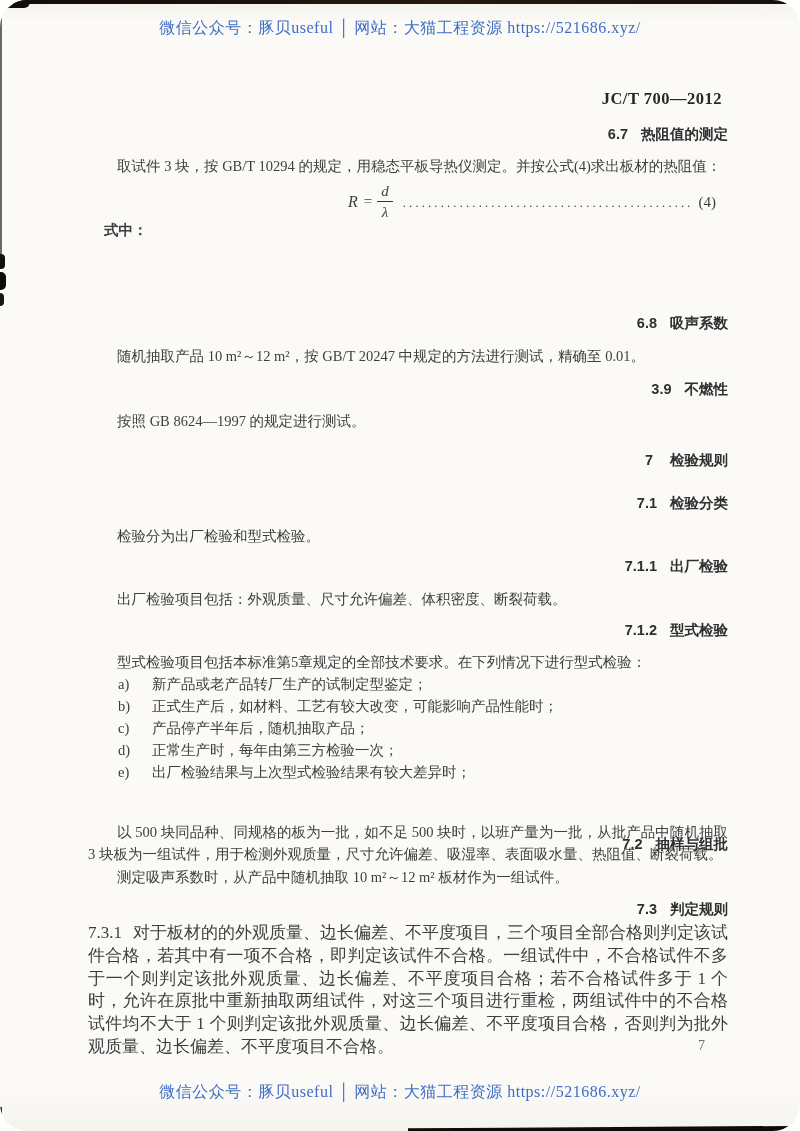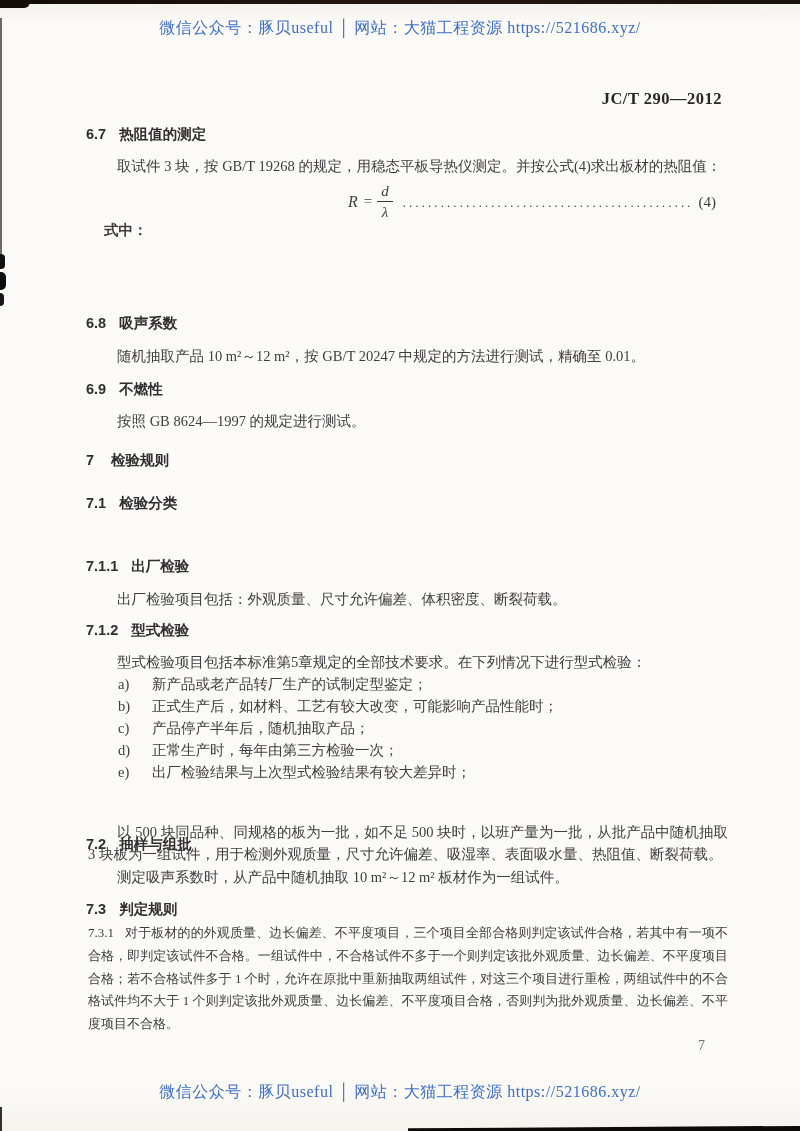--- a/index.html
+++ b/index.html
@@ -7,20 +7,21 @@
     width: 800px; height: 1131px;
     overflow: hidden;
     font-family: "Liberation Serif", "DejaVu Serif", serif;
   }
   .page {
     position: relative;
     width: 800px; height: 1131px;
     background: linear-gradient(180deg, #f3f1ec 0%, #fbfaf6 2%, #fbfaf6 96%, #f5f3ee 100%);
     color: #3e3e40;
     overflow: hidden;
+    border-radius: 27px;
   }
   .abs { position: absolute; }
 
   
   .art-top-bar { top: 0; left: 0; width: 800px; height: 4px; background: linear-gradient(90deg, #120b07, #261810 55%, #17100b); }
   .art-top-left-wedge { top: 0; left: 0; width: 30px; height: 8px; background: #140d09; border-radius: 0 0 6px 0; }
   .art-left-line { top: 18px; left: 0; width: 2px; height: 240px; background: #3a3a3a; opacity: .75; }
   .art-left-blob-1 { top: 254px; left: 0; width: 5px; height: 15px; background: #101010; border-radius: 0 4px 4px 0; }
   .art-left-blob-2 { top: 272px; left: 0; width: 6px; height: 18px; background: #0c0c0c; border-radius: 0 5px 5px 0; }
   .art-left-blob-3 { top: 293px; left: 0; width: 4px; height: 13px; background: #161616; border-radius: 0 4px 4px 0; }
@@ -51,20 +52,21 @@
   .page-num { top: 1038px; right: 95px; font-size: 14px; color: #6e6e70; }
 
   
   .h {
     left: 86px; width: 642px;
     font-weight: 700;
     font-size: 14.5px;
     color: #2f2f31;
     font-family: "Liberation Sans", "DejaVu Sans", sans-serif;
     white-space: nowrap;
+    text-align: right;
   }
   .h-num { display: inline-block; margin-right: 13px; }
   .h7 .h-num { margin-right: 17px; }
 
   .para {
     left: 88px; width: 640px;
     font-size: 14.5px;
     line-height: 22.4px;
     text-indent: 2em;
     text-align: justify;
@@ -96,44 +98,44 @@
 
   .defs { left: 104px; width: 624px; font-size: 14.5px; }
   .def-line { line-height: 22.6px; }
   .def-sym { font-style: italic; font-size: 15px; }
 
   .list { left: 118px; width: 610px; font-size: 14.5px; }
   .li { line-height: 22.1px; display: flex; }
   .li-marker { flex: 0 0 34px; }
   .li-text { flex: 1; }
 
-  .clause { left: 88px; width: 640px; font-size: 13px; line-height: 22.8px; text-align: justify; }
+  .clause { left: 88px; width: 640px; font-size: 17px; line-height: 22.8px; text-align: justify; }
   .clause-num { margin-right: 11px; }
 </style>
 </head>
 <body>
 
 <div class="page">
 
   <div class="abs art-top-bar"></div>
   <div class="abs art-top-left-wedge"></div>
   <div class="abs art-left-line"></div>
   <div class="abs art-left-blob-1"></div>
   <div class="abs art-left-blob-2"></div>
   <div class="abs art-left-blob-3"></div>
   <div class="abs art-bottom-left"></div>
   <div class="abs art-bottom-bar"></div>
 
   <div class="abs wm wm-top">微信公众号：豚贝useful │ 网站：大猫工程资源 https://521686.xyz/</div>
-  <div class="abs doc-num">JC/T 290—2012</div>
+  <div class="abs doc-num">JC/T 700—2012</div>
 
   <div class="abs h" style="top:125px">
     <span class="h-num">6.7</span><span class="h-title">热阻值的测定</span>
   </div>
-  <div class="abs para" style="top:155px">取试件 3 块，按 GB/T 19268 的规定，用稳态平板导热仪测定。并按公式(4)求出板材的热阻值：</div>
+  <div class="abs para" style="top:155px">取试件 3 块，按 GB/T 10294 的规定，用稳态平板导热仪测定。并按公式(4)求出板材的热阻值：</div>
 
   <div class="abs formula" style="top:182px">
     <span class="f-lhs">R</span>
     <span class="f-eq">=</span>
     <span class="frac">
       <span class="frac-num">d</span>
       <span class="frac-den">λ</span>
     </span>
     <span class="f-dots">..........................................................</span>
     <span class="f-label">(4)</span>
@@ -141,31 +143,32 @@
 
   <div class="abs where" style="top:221px">式中：</div>
 
 
   <div class="abs h" style="top:314px">
     <span class="h-num">6.8</span><span class="h-title">吸声系数</span>
   </div>
   <div class="abs para" style="top:345px">随机抽取产品 10 m²～12 m²，按 GB/T 20247 中规定的方法进行测试，精确至 0.01。</div>
 
   <div class="abs h" style="top:380px">
-    <span class="h-num">6.9</span><span class="h-title">不燃性</span>
+    <span class="h-num">3.9</span><span class="h-title">不燃性</span>
   </div>
   <div class="abs para" style="top:410px">按照 GB 8624—1997 的规定进行测试。</div>
 
   <div class="abs h h7" style="top:451px">
     <span class="h-num">7</span><span class="h-title">检验规则</span>
   </div>
 
   <div class="abs h" style="top:494px">
     <span class="h-num">7.1</span><span class="h-title">检验分类</span>
   </div>
+  <div class="abs para" style="top:525px">检验分为出厂检验和型式检验。</div>
 
   <div class="abs h" style="top:557px">
     <span class="h-num">7.1.1</span><span class="h-title">出厂检验</span>
   </div>
   <div class="abs para" style="top:588px">出厂检验项目包括：外观质量、尺寸允许偏差、体积密度、断裂荷载。</div>
 
   <div class="abs h" style="top:621px">
     <span class="h-num">7.1.2</span><span class="h-title">型式检验</span>
   </div>
   <div class="abs para" style="top:651px">型式检验项目包括本标准第5章规定的全部技术要求。在下列情况下进行型式检验：</div>

